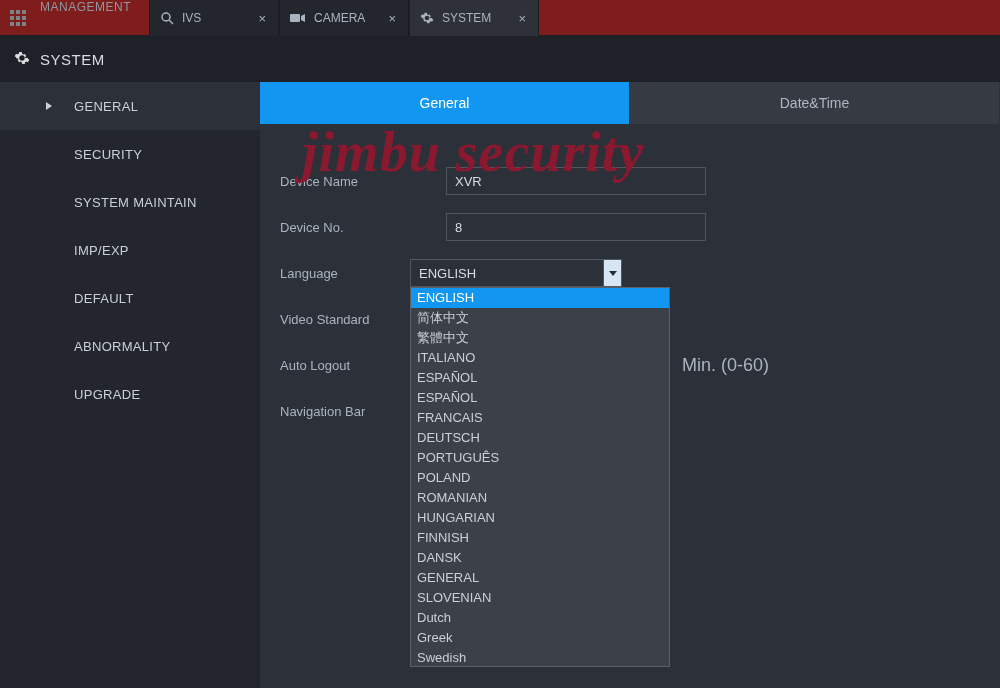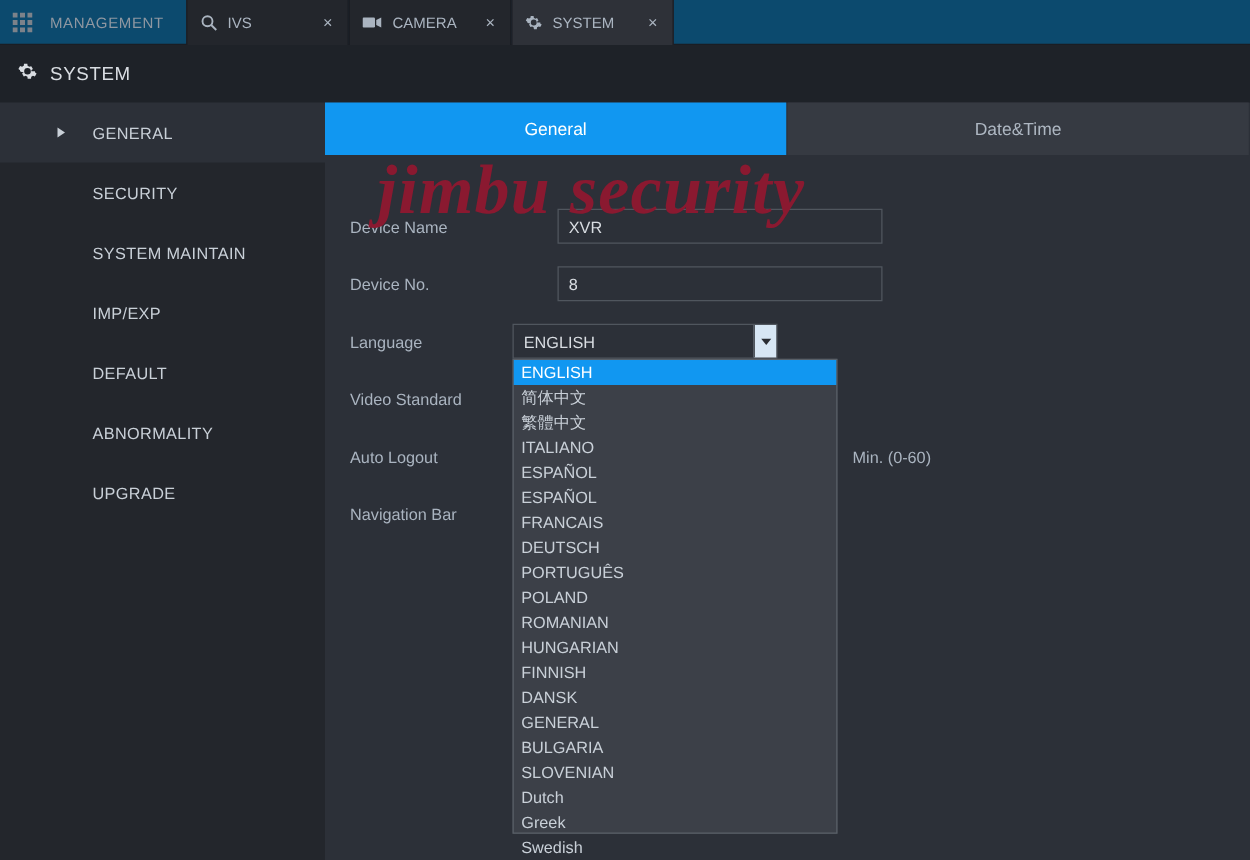--- a/index.html
+++ b/index.html
@@ -8,23 +8,23 @@
     font-family: Arial, sans-serif;
     font-size: 13px;
     color: #aab4c0;
     width: 1000px;
     height: 688px;
     overflow: hidden;
     position: relative;
   }
   .top-bar {
     height: 36px;
-    background: #0c4a6e;
-    display: flex;
-    align-items: center;
+    background: #7f1d1d;
+    display: flex;
+    align-items: flex-start;
     border-bottom: 1px solid #1a1d23;
   }
   .apps-grid {
     width: 36px;
     height: 36px;
     display: flex;
     align-items: center;
     justify-content: center;
   }
   .apps-grid svg { fill: #7c828a; }
@@ -109,21 +109,21 @@
   .form-input {
     width: 260px;
     height: 28px;
     background: #2c3038;
     border: 1px solid #50565e;
     color: #d9dde2;
     padding: 0 8px;
     font-size: 13px;
     margin-left: 36px;
   }
-  .hint { color: #aab4c0; margin-left: 12px; font-size: 13px; text-align: center; }
+  .hint { color: #aab4c0; margin-left: 12px; font-size: 18px; text-align: center; }
   .dropdown {
     position: relative;
     width: 212px;
   }
   .dropdown-display {
     height: 28px;
     border: 1px solid #50565e;
     background: #2c3038;
     color: #d9dde2;
     display: flex;
@@ -305,21 +305,20 @@
               <div class="dropdown-option">ESPAÑOL</div>
               <div class="dropdown-option">FRANCAIS</div>
               <div class="dropdown-option">DEUTSCH</div>
               <div class="dropdown-option">PORTUGUÊS</div>
               <div class="dropdown-option">POLAND</div>
               <div class="dropdown-option">ROMANIAN</div>
               <div class="dropdown-option">HUNGARIAN</div>
               <div class="dropdown-option">FINNISH</div>
               <div class="dropdown-option">DANSK</div>
               <div class="dropdown-option">GENERAL</div>
-              <div class="dropdown-option">BULGARIA</div>
               <div class="dropdown-option">SLOVENIAN</div>
               <div class="dropdown-option">Dutch</div>
               <div class="dropdown-option">Greek</div>
               <div class="dropdown-option">Swedish</div>
             </div>
         </div>
       </div>
 
       <div class="form-row">
         <div class="form-label">Video Standard</div>

